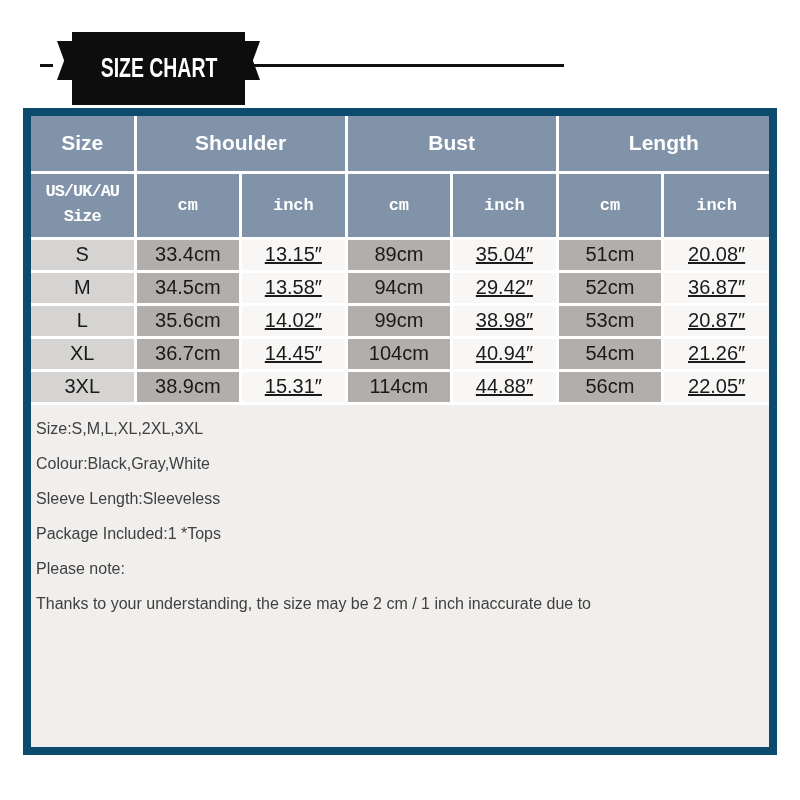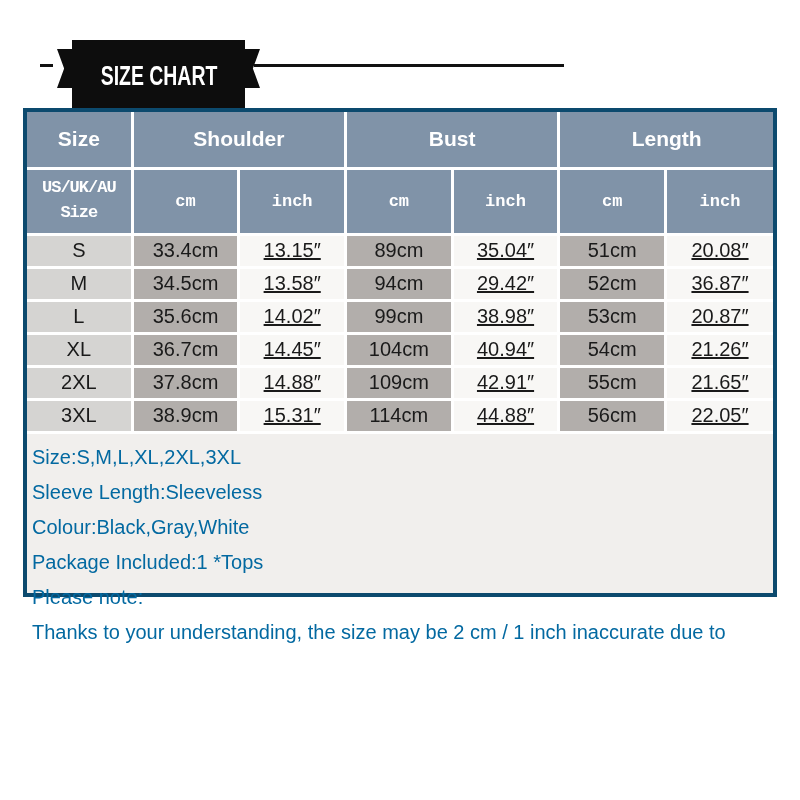--- a/index.html
+++ b/index.html
@@ -15,21 +15,21 @@
 
   
   .dash {
     position: absolute;
     left: 40px; top: 64px;
     width: 13px; height: 3px;
     background: #111111;
   }
   .ribbon {
     position: absolute;
-    left: 72px; top: 40px;
+    left: 72px; top: 32px;
     width: 173px; height: 73px;
     background: #0d0d0d;
     display: flex;
     align-items: center;
     justify-content: center;
   }
   .ribbon-text {
     display: inline-block;
     color: #ffffff;
     font-weight: 700;
@@ -56,22 +56,22 @@
     position: absolute;
     left: 254px; top: 64px;
     width: 310px; height: 3px;
     background: #111111;
   }
 
   
   .chart-box {
     position: absolute;
     left: 23px; top: 108px;
-    width: 754px; height: 489px;
-    border: 4px solid #0c4a6e;
+    width: 754px; height: 647px;
+    border: 8px solid #0c4a6e;
     background: #f1efed;
   }
 
   
   table.size-table {
     width: 100%;
     border-collapse: collapse;
     table-layout: fixed;
   }
   .size-table th, .size-table td {
@@ -114,23 +114,23 @@
   }
   .c-size { background: #d5d4d2; }
   .c-cm   { background: #b2aeab; }
   .c-inch { background: #f8f7f5; text-decoration: underline; }
 
   
   .details {
     padding: 6px 6px 0 5px;
   }
   .details p {
-    font-size: 20px;
+    font-size: 16px;
     line-height: 35px;
-    color: #0369a1;
+    color: #404040;
     white-space: nowrap;
   }
 </style>
 </head>
 <body>
 
 <div class="page">
 
   <span class="dash"></span>
   <div class="ribbon">
@@ -202,43 +202,34 @@
       <tr class="data-row">
         <td class="c-size">XL</td>
         <td class="c-cm">36.7cm</td>
         <td class="c-inch">14.45″</td>
         <td class="c-cm">104cm</td>
         <td class="c-inch">40.94″</td>
         <td class="c-cm">54cm</td>
         <td class="c-inch">21.26″</td>
       </tr>
       <tr class="data-row">
-        <td class="c-size">2XL</td>
-        <td class="c-cm">37.8cm</td>
-        <td class="c-inch">14.88″</td>
-        <td class="c-cm">109cm</td>
-        <td class="c-inch">42.91″</td>
-        <td class="c-cm">55cm</td>
-        <td class="c-inch">21.65″</td>
-      </tr>
-      <tr class="data-row">
         <td class="c-size">3XL</td>
         <td class="c-cm">38.9cm</td>
         <td class="c-inch">15.31″</td>
         <td class="c-cm">114cm</td>
         <td class="c-inch">44.88″</td>
         <td class="c-cm">56cm</td>
         <td class="c-inch">22.05″</td>
       </tr>
     </tbody>
       </table>
 
     <div class="details">
       <p>Size:S,M,L,XL,2XL,3XL</p>
+      <p>Colour:Black,Gray,White</p>
       <p>Sleeve Length:Sleeveless</p>
-      <p>Colour:Black,Gray,White</p>
       <p>Package Included:1 *Tops</p>
       <p>Please note:</p>
       <p>Thanks to your understanding, the size may be 2 cm / 1 inch inaccurate due to</p>
     </div>
 
   </div>
 </div>
 
 </body></html>

